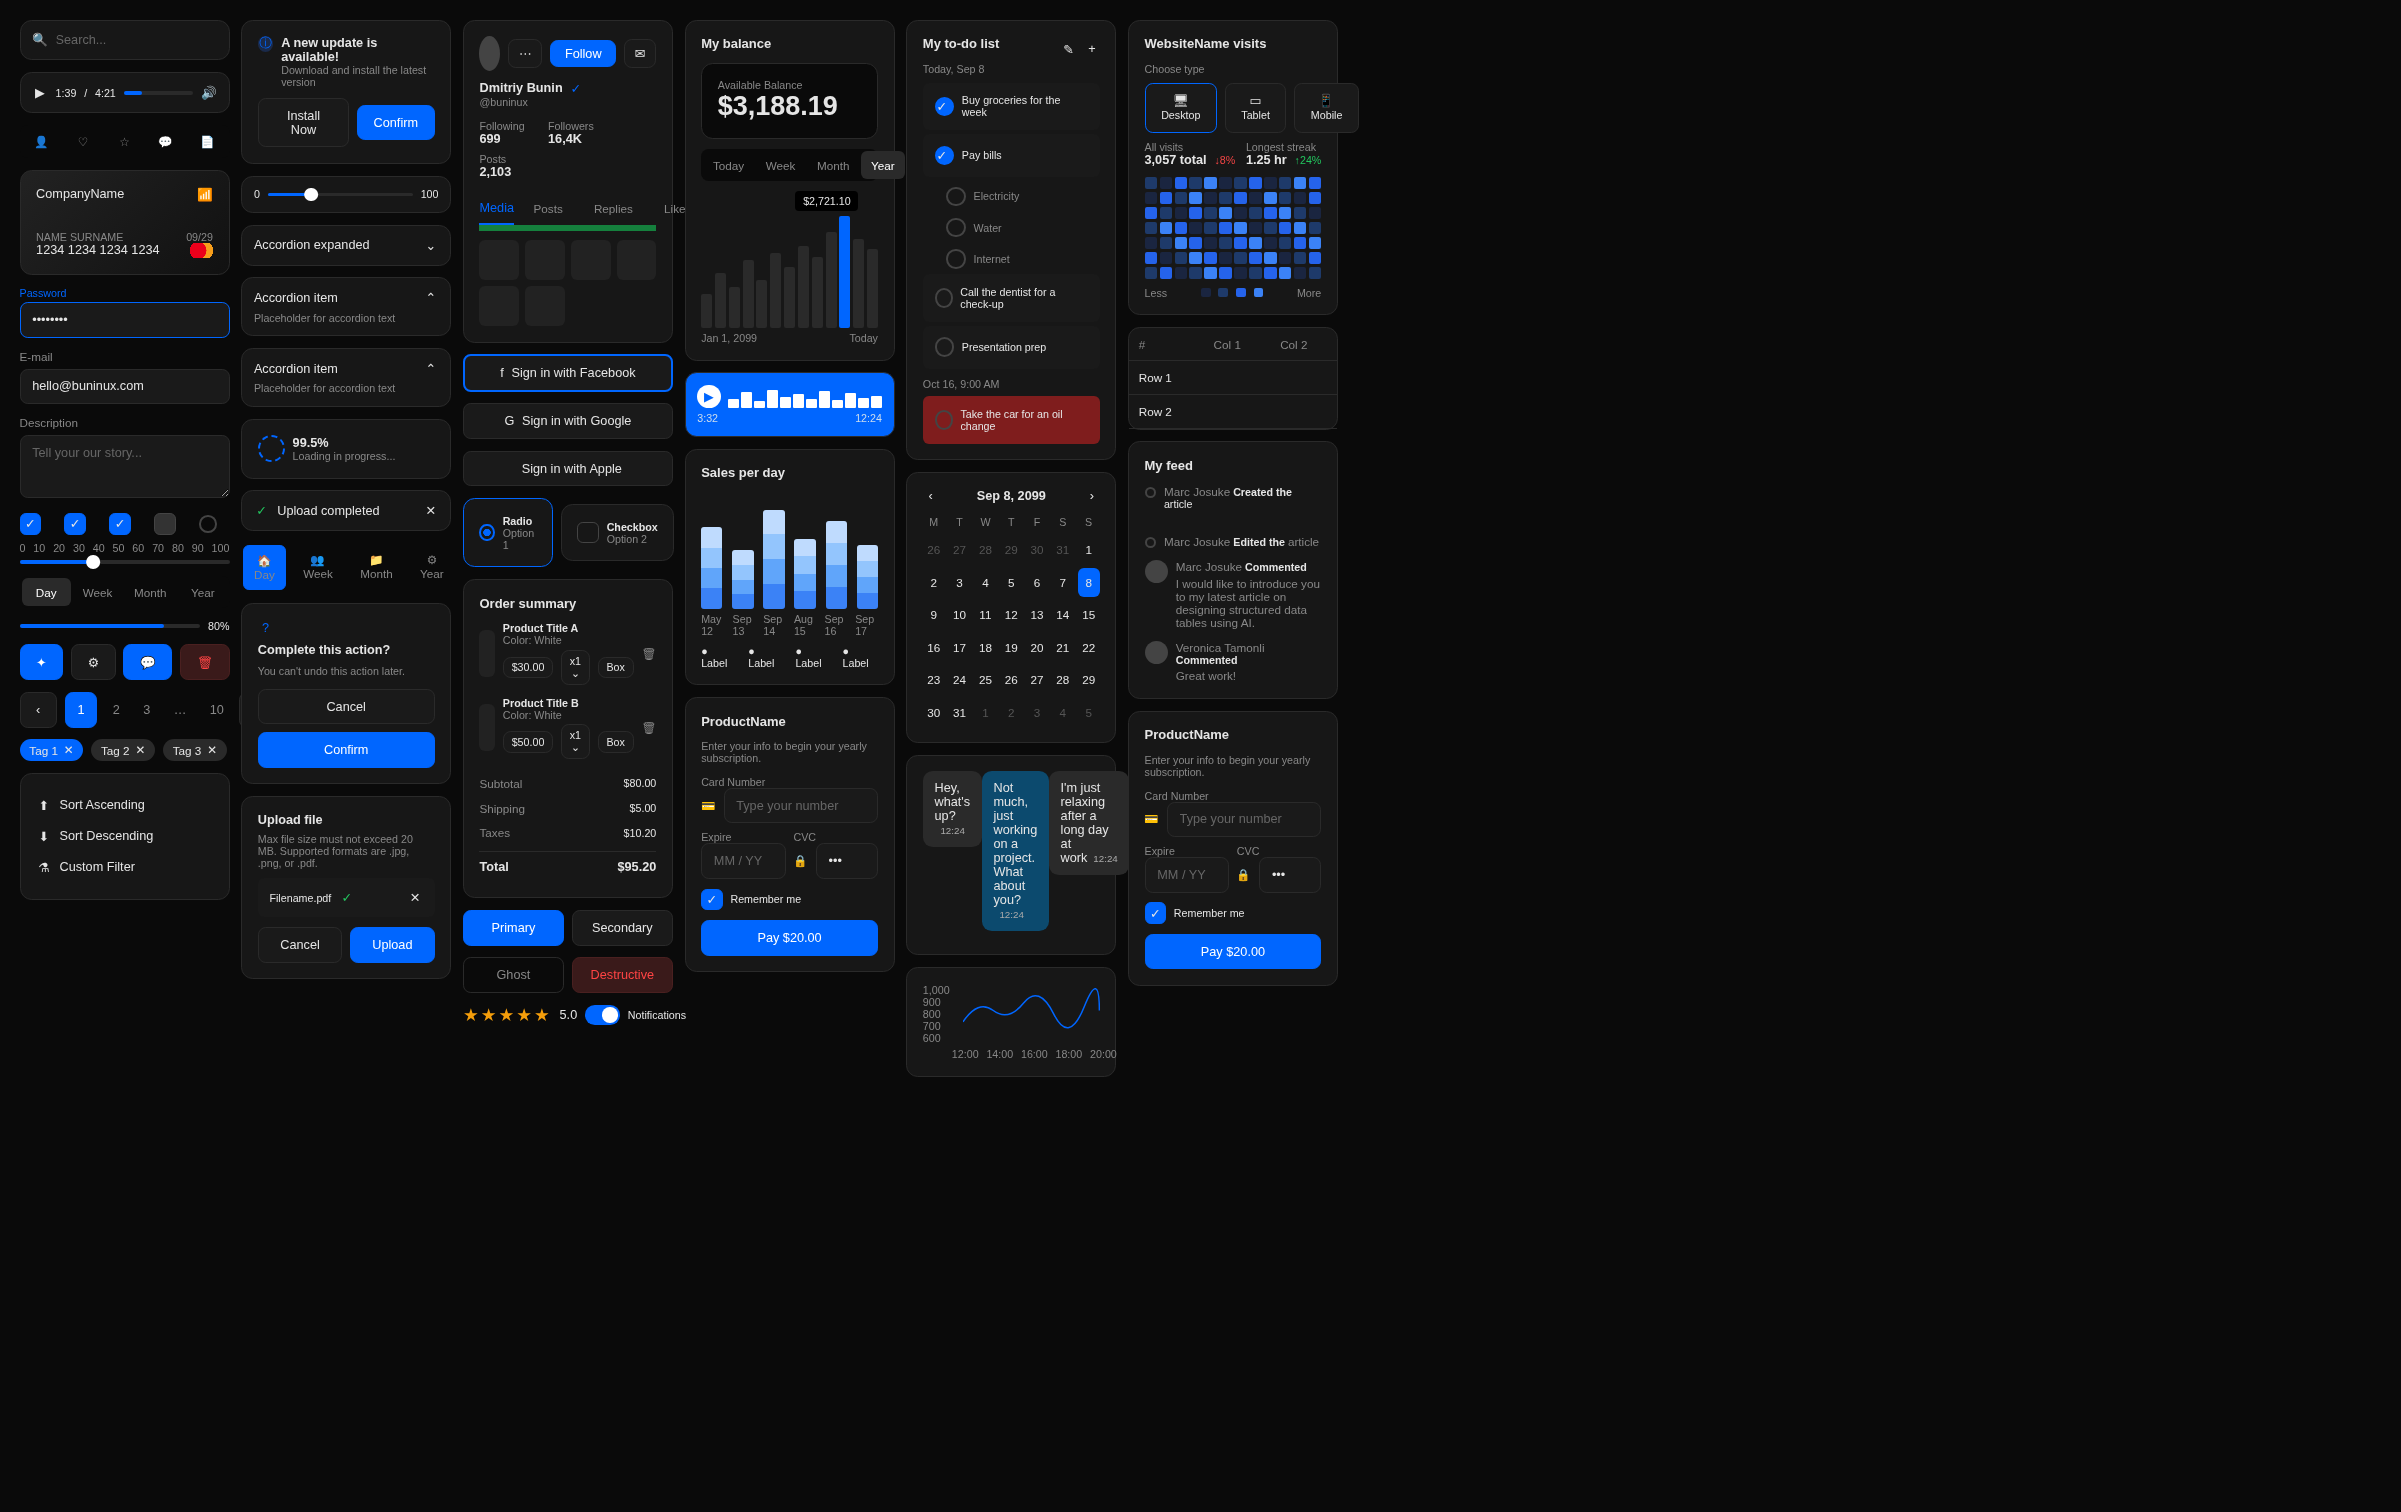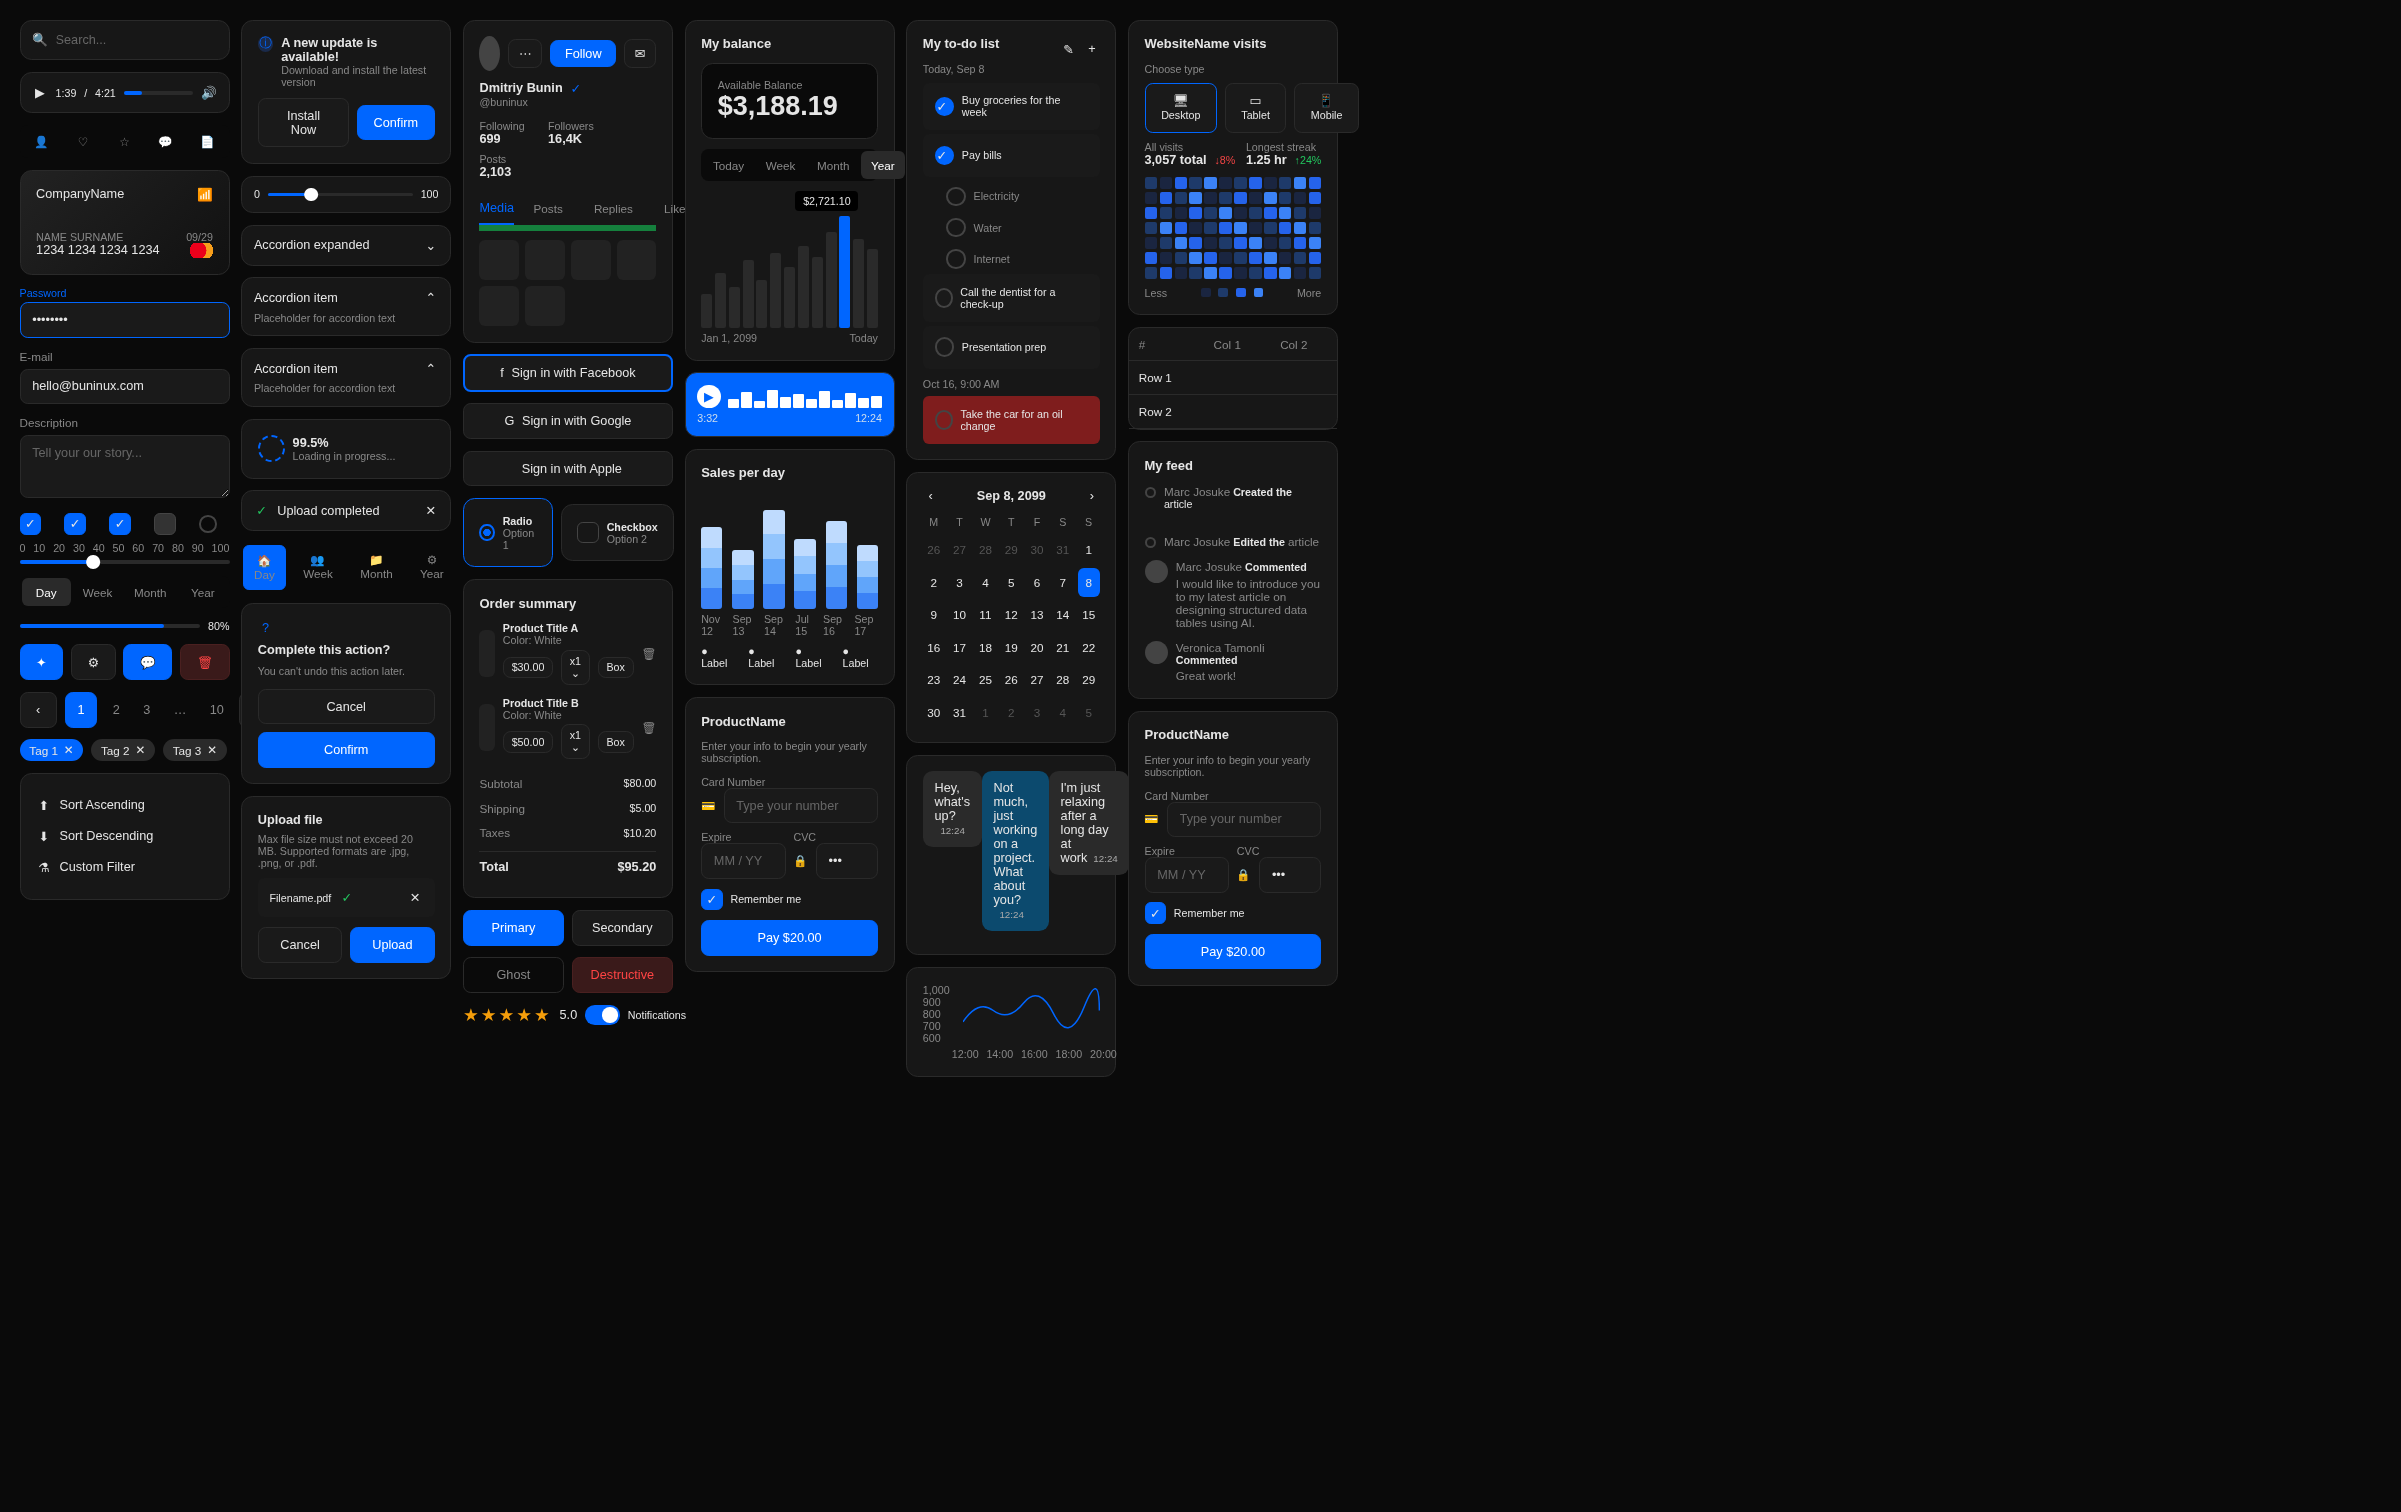--- a/index.html
+++ b/index.html
@@ -547,24 +547,24 @@
             <div style="flex:1;background:#3b82f6;border-radius:0 0 2.9px 2.9px"></div>
           </div>
    <div style="flex:1;display:flex;flex-direction:column;height:55%">
             <div style="flex:1;background:#bfdbfe;border-radius:2.9px 2.9px 0 0"></div>
             <div style="flex:1;background:#93c5fd"></div>
             <div style="flex:1;background:#60a5fa"></div>
             <div style="flex:1;background:#3b82f6;border-radius:0 0 2.9px 2.9px"></div>
           </div>
   </div>
   <div class="row tiny muted" style="justify-content:space-between;margin-top:3.9px">
-   <span>Nov 12</span>
+   <span>May 12</span>
           <span>Sep 13</span>
           <span>Sep 14</span>
-          <span>Jul 15</span>
+          <span>Aug 15</span>
           <span>Sep 16</span>
           <span>Sep 17</span>
   </div>
   <div class="row tiny" style="justify-content:center;gap:11.7px;margin-top:7.8px">
    <span>● <span>Label</span></span>
    <span>● <span>Label</span></span>
    <span>● <span>Label</span></span>
    <span>● <span>Label</span></span>
   </div>
  </div>

